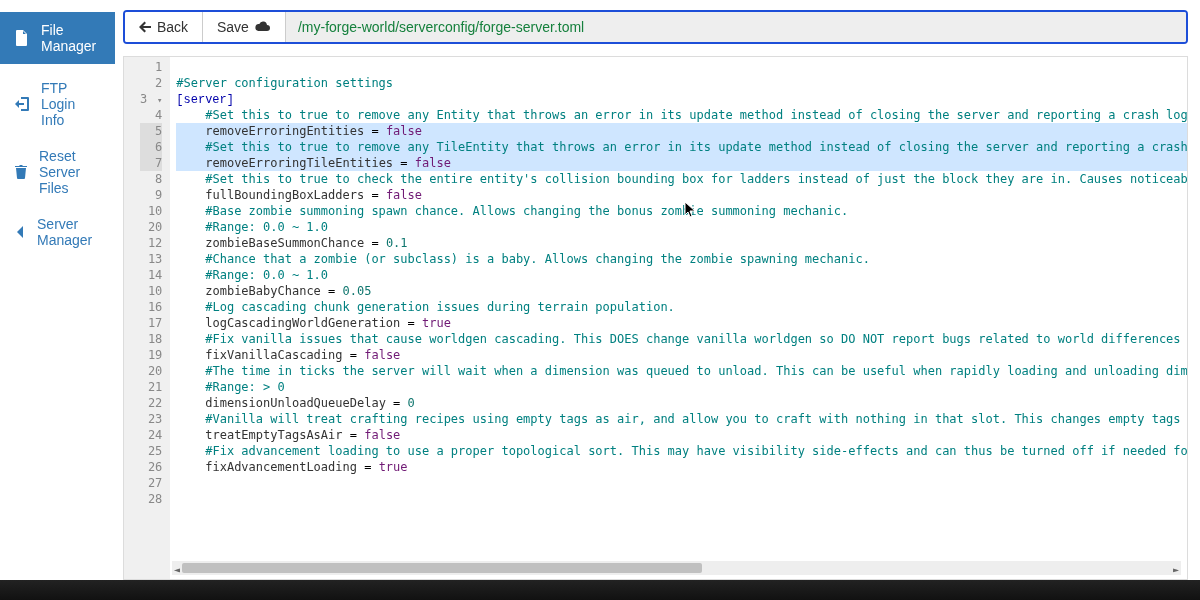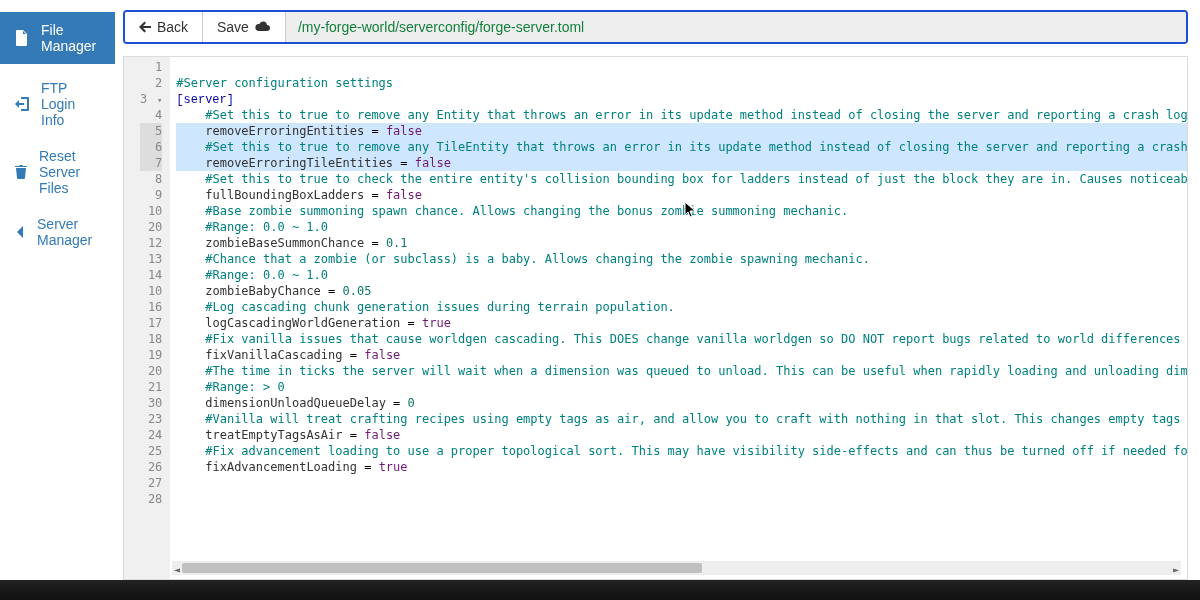--- a/index.html
+++ b/index.html
@@ -109,21 +109,21 @@
           <div>12</div>
           <div>13</div>
           <div>14</div>
           <div>10</div>
           <div>16</div>
           <div>17</div>
           <div>18</div>
           <div>19</div>
           <div>20</div>
           <div>21</div>
-          <div>30</div>
+          <div>22</div>
           <div>23</div>
           <div>24</div>
           <div>25</div>
           <div>26</div>
           <div>27</div>
           <div>28</div>
         </div>
       <div class="code"><div class="line"></div><div class="line"><span class="c-comment">#Server configuration settings</span></div><div class="line"><span class="c-section">[server]</span></div><div class="line"><span class="c-comment">    #Set this to true to remove any Entity that throws an error in its update method instead of closing the server and reporting a crash log.</span></div><div class="line hl">    <span class="c-key">removeErroringEntities</span> = <span class="c-bool">false</span></div><div class="line hl"><span class="c-comment">    #Set this to true to remove any TileEntity that throws an error in its update method instead of closing the server and reporting a crash</span></div><div class="line hl">    <span class="c-key">removeErroringTileEntities</span> = <span class="c-bool">false</span></div><div class="line"><span class="c-comment">    #Set this to true to check the entire entity's collision bounding box for ladders instead of just the block they are in. Causes noticeabl</span></div><div class="line">    <span class="c-key">fullBoundingBoxLadders</span> = <span class="c-bool">false</span></div><div class="line"><span class="c-comment">    #Base zombie summoning spawn chance. Allows changing the bonus zombie summoning mechanic.</span></div><div class="line"><span class="c-comment">    #Range: 0.0 ~ 1.0</span></div><div class="line">    <span class="c-key">zombieBaseSummonChance</span> = <span class="c-num">0.1</span></div><div class="line"><span class="c-comment">    #Chance that a zombie (or subclass) is a baby. Allows changing the zombie spawning mechanic.</span></div><div class="line"><span class="c-comment">    #Range: 0.0 ~ 1.0</span></div><div class="line">    <span class="c-key">zombieBabyChance</span> = <span class="c-num">0.05</span></div><div class="line"><span class="c-comment">    #Log cascading chunk generation issues during terrain population.</span></div><div class="line">    <span class="c-key">logCascadingWorldGeneration</span> = <span class="c-bool">true</span></div><div class="line"><span class="c-comment">    #Fix vanilla issues that cause worldgen cascading. This DOES change vanilla worldgen so DO NOT report bugs related to world differences i</span></div><div class="line">    <span class="c-key">fixVanillaCascading</span> = <span class="c-bool">false</span></div><div class="line"><span class="c-comment">    #The time in ticks the server will wait when a dimension was queued to unload. This can be useful when rapidly loading and unloading dime</span></div><div class="line"><span class="c-comment">    #Range: &gt; 0</span></div><div class="line">    <span class="c-key">dimensionUnloadQueueDelay</span> = <span class="c-num">0</span></div><div class="line"><span class="c-comment">    #Vanilla will treat crafting recipes using empty tags as air, and allow you to craft with nothing in that slot. This changes empty tags t</span></div><div class="line">    <span class="c-key">treatEmptyTagsAsAir</span> = <span class="c-bool">false</span></div><div class="line"><span class="c-comment">    #Fix advancement loading to use a proper topological sort. This may have visibility side-effects and can thus be turned off if needed for</span></div><div class="line">    <span class="c-key">fixAdvancementLoading</span> = <span class="c-bool">true</span></div><div class="line"></div><div class="line"></div></div>
       <div class="cursor-img">
         <svg width="14" height="18" viewBox="0 0 14 18">

